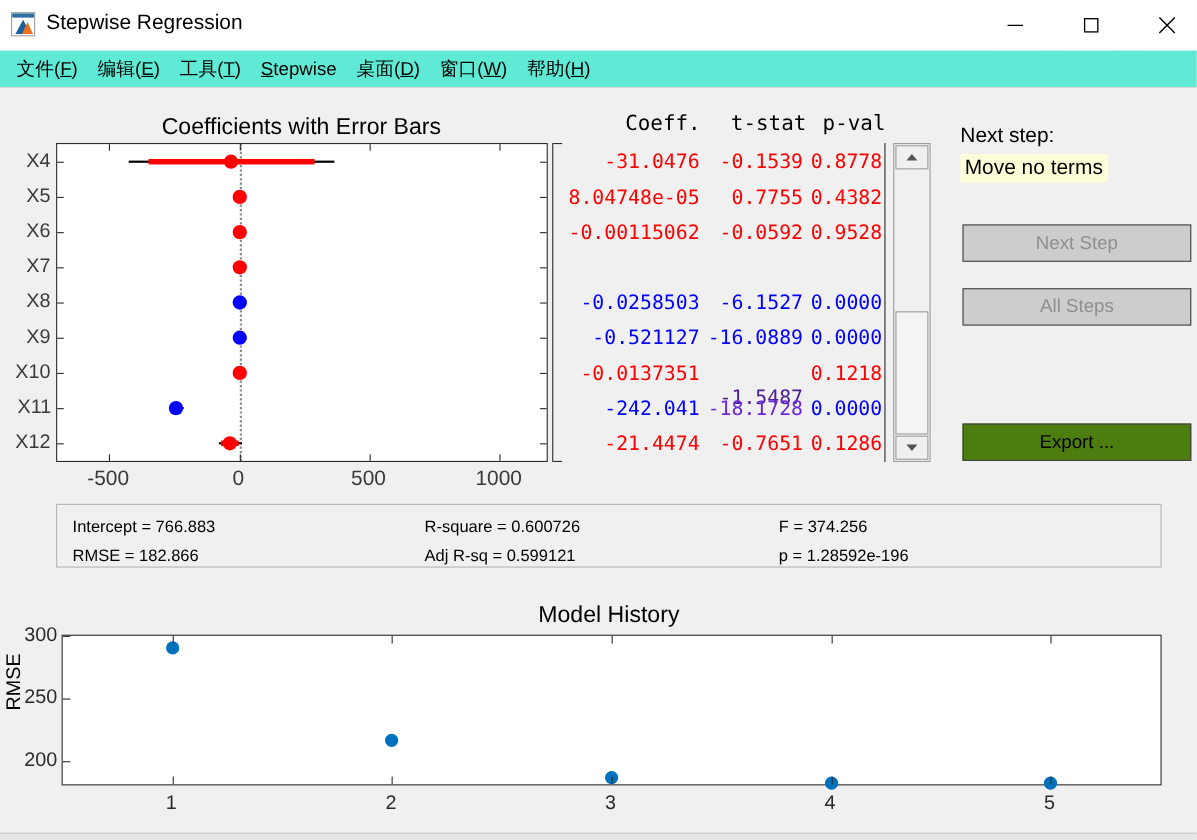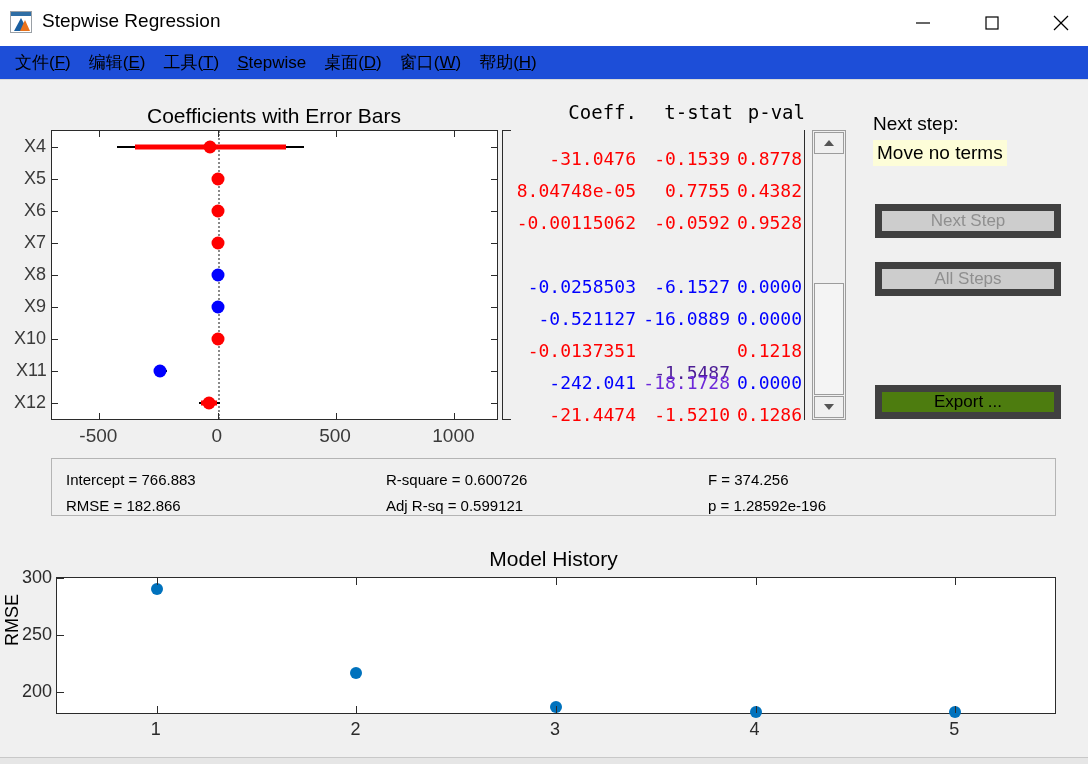--- a/index.html
+++ b/index.html
@@ -57,21 +57,21 @@
     background: #ffffff;
   }
   #btn-min { right: 142px; }
   #btn-max { right: 73px; }
   #btn-close { right: 4px; }
   .wbtn svg { display: block; }
 
   
   #menubar {
     position: absolute; left: 0; top: 46px; width: 1088px; height: 34px;
-    background: #1d4ed8;
+    background: #5eead4;
     display: flex; align-items: center;
     padding-left: 6px;
     border-bottom: 1px solid #d9d9d9;
   }
   .menu-item {
     font-size: 17px; color: #000;
     padding: 2px 9px;
     white-space: nowrap;
     cursor: default;
   }
@@ -149,21 +149,21 @@
     background: #f0f0f0;
     border-left: 1px solid #2b2b2b;
     border-right: 1px solid #2b2b2b;
     border-top: none; border-bottom: none;
   }
   #coef-table .t-edge-t, #coef-table .t-edge-b {
     position: absolute; left: 0; width: 8px; height: 1px; background: #2b2b2b;
   }
   .trow { position: absolute; left: 0; width: 100%; height: 31px; }
   .tcell {
-    position: absolute; top: 12px;
+    position: absolute; top: 1px;
     font-family: "DejaVu Sans Mono", monospace;
     font-size: 18px;
     line-height: 31px;
     text-align: right;
     white-space: nowrap;
   }
   .c-coeff { right: 168px; }
   .c-tstat { right: 74px; }
   .c-pval  { right: 2px; }
 
@@ -202,22 +202,22 @@
     position: absolute; left: 873px; top: 32px;
     font-size: 19px; color: #000;
   }
   #next-step-value {
     position: absolute; left: 873px; top: 59px;
     background: #fdfdd8; color: #000;
     font-size: 19px; padding: 2px 4px;
     white-space: nowrap;
   }
   .panel-btn {
-    position: absolute; left: 875px; width: 186px; height: 34px;
-    border: 7px solid #404040;
+    position: absolute; left: 875px; width: 208px; height: 34px;
+    border: 1px solid #404040;
     display: flex; align-items: center; justify-content: center;
     font-size: 17px;
   }
   .panel-btn.disabled { background: #cdcdcd; color: #8f8f8f; }
   .panel-btn.enabled  { background: #4d7c0f; color: #000; }
   #btn-next-step { top: 123px; }
   #btn-all-steps { top: 181px; }
   #btn-export    { top: 304px; }
 
   
@@ -436,21 +436,21 @@
           <div class="tcell c-tstat" style="color: #4c1d95; margin-top: 22px;">-1.5487</div>
           <div class="tcell c-pval" style="color: rgb(255, 0, 0);">0.1218</div>
         </div>
         <div class="trow" style="top: 224.5px;">
           <div class="tcell c-coeff" style="color: rgb(0, 0, 255);">-242.041</div>
           <div class="tcell c-tstat" style="color: #6d28d9;">-18.1728</div>
           <div class="tcell c-pval" style="color: rgb(0, 0, 255);">0.0000</div>
         </div>
         <div class="trow" style="top: 256.5px;">
           <div class="tcell c-coeff" style="color: rgb(255, 0, 0);">-21.4474</div>
-          <div class="tcell c-tstat" style="color: rgb(255, 0, 0);">-1.5210</div>
+          <div class="tcell c-tstat" style="color: rgb(255, 0, 0);">-0.7651</div>
           <div class="tcell c-pval" style="color: rgb(255, 0, 0);">0.1286</div>
         </div>
       </div>
 
     <div id="tbl-scroll">
       <div class="sb-btn" id="sb-up">
         <div class="arrow-up"></div>
       </div>
       <div id="sb-thumb"></div>
       <div class="sb-btn" id="sb-down">

